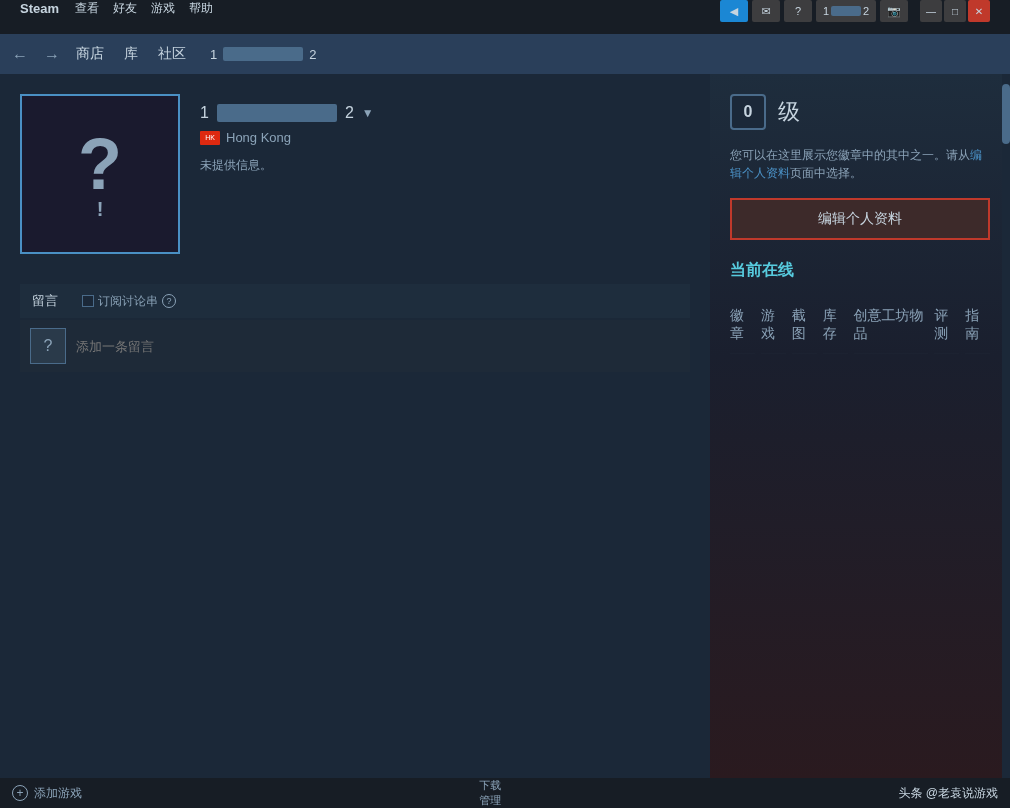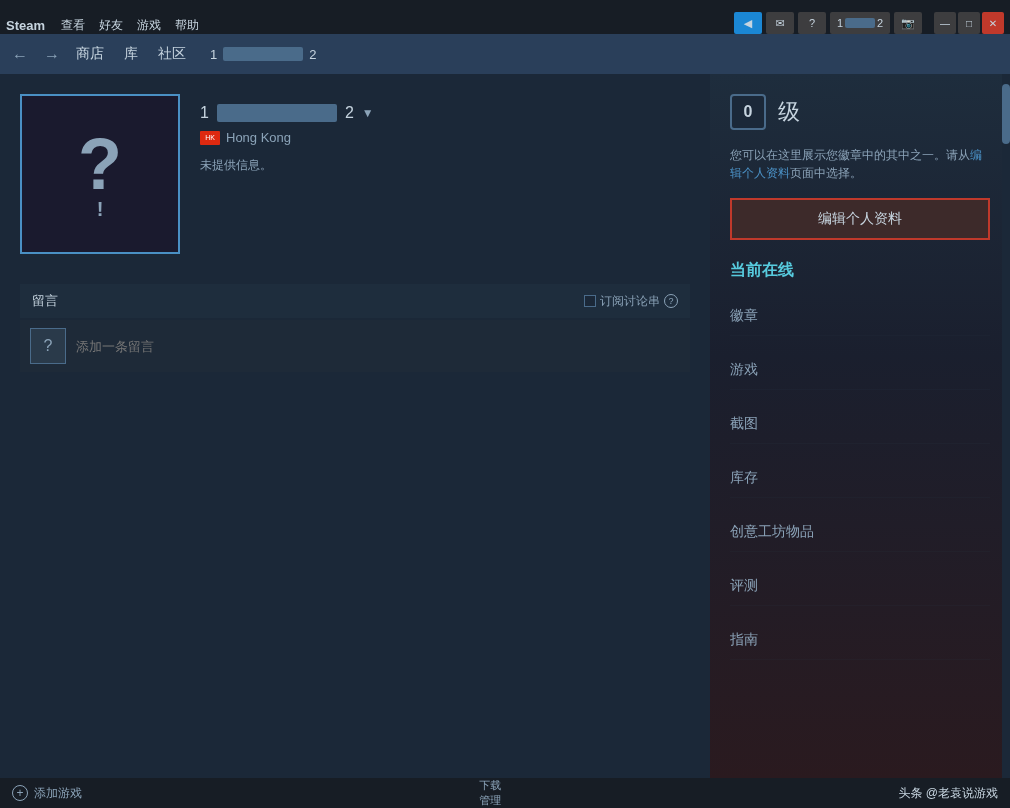--- a/index.html
+++ b/index.html
@@ -11,23 +11,23 @@
       color: #c6d4df;
       overflow: hidden;
       position: relative;
     }
 
     
     .title-bar {
       height: 34px;
       background: #171d25;
       display: flex;
-      align-items: flex-end;
+      align-items: flex-start;
       justify-content: space-between;
-      padding: 0 6px;
+      padding: 0 20px;
       flex-shrink: 0;
     }
     .title-bar-left {
       display: flex;
       align-items: center;
       gap: 16px;
     }
     .title-steam {
       color: #c6d4df;
       font-size: 13px;
@@ -292,43 +292,42 @@
 
     .online-status {
       font-size: 16px;
       color: #57cbde;
       margin-bottom: 16px;
       font-weight: 700;
     }
 
     .right-nav {
       display: flex;
-      flex-direction: column;
-      gap: 15px;
+      flex-direction: row;
+      gap: 6px;
     }
     .right-nav-item {
       padding: 10px 0;
       font-size: 14px;
       color: #8ba3b8;
       cursor: pointer;
       border-bottom: 1px solid #2a3a4a22;
     }
 
     
     .comment-section {
       margin-top: 10px;
     }
     .comment-header {
       display: flex;
       align-items: center;
       gap: 24px;
       padding: 8px 12px;
       background: #1e2d3d;
       margin-bottom: 2px;
-      justify-content: space-between;
     }
     .comment-title {
       font-size: 13px;
       color: #c6d4df;
     }
     .comment-subscribe {
       display: flex;
       align-items: center;
       gap: 4px;
       font-size: 12px;

